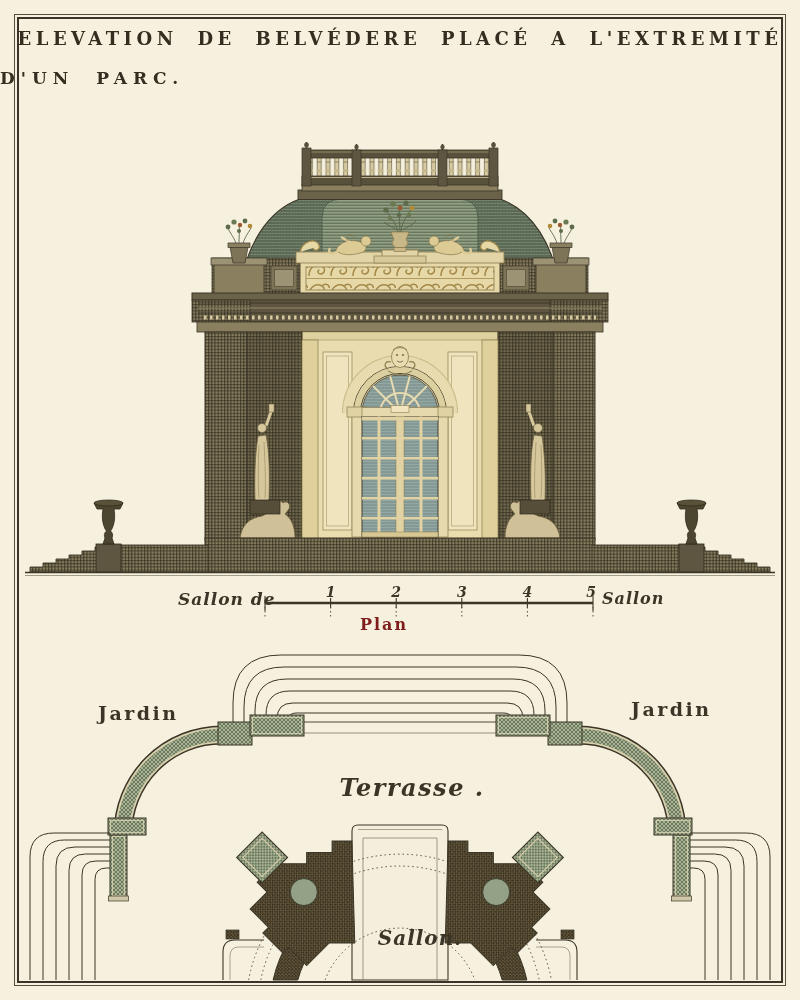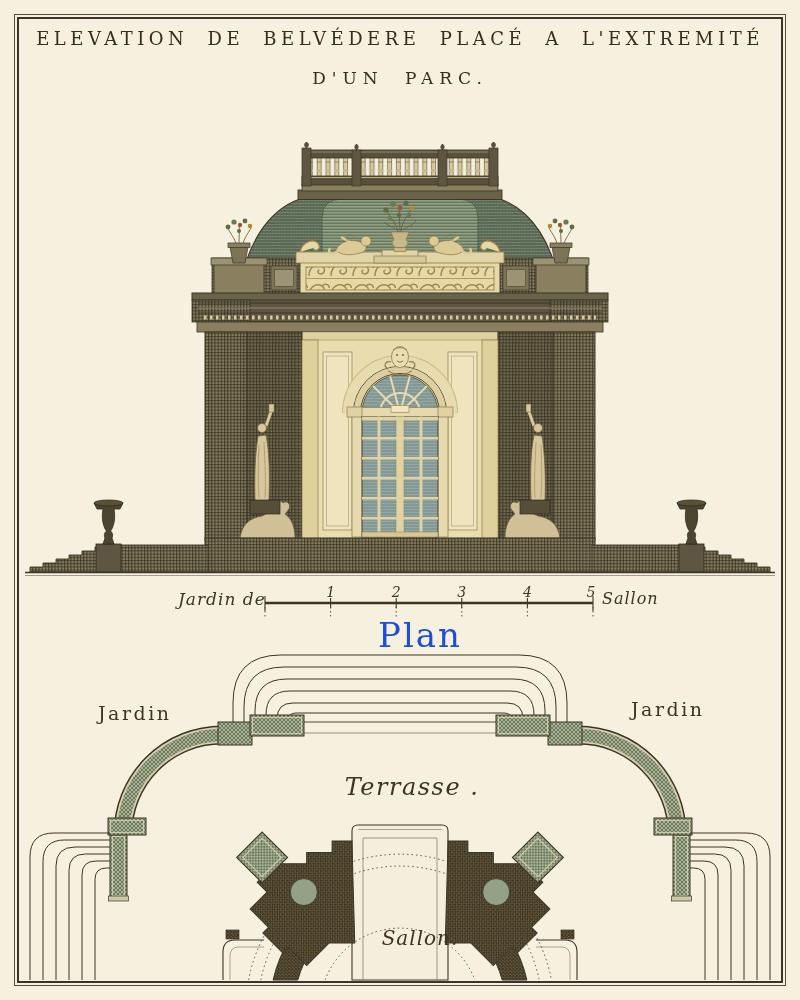--- a/index.html
+++ b/index.html
@@ -6,28 +6,28 @@
     --paper:#f6f1de; --ink:#3b3527; --stone-cream:#e9dcae; --frieze-gold:#d9c38c;
     --roof-green:#7d8b78; --plan-wall-green:#9aa68d; --plan-poche-brown:#5c5138;
     --door-glass-blue:#8fa3a1;
   }
   html,body{margin:0;padding:0;background:#e8e2cd;}
   .page{position:relative;width:800px;height:1000px;margin:0 auto;
         background:var(--paper);font-family:"DejaVu Serif",serif;color:var(--ink);overflow:hidden;}
   .frame{position:absolute;inset:14px;border:1px solid #55503e;pointer-events:none;}
   .frame::after{content:'';position:absolute;inset:2px;border:2px solid #39332a;}
   .art{position:absolute;left:0;top:0;}
-  .label{position:absolute;white-space:nowrap;}
+  .label{position:absolute;white-space:nowrap;font-weight:bold;}
   .title1{left:0;right:0;top:28px;text-align:center;font-size:18px;letter-spacing:4.5px;word-spacing:9px;color:#342e21;}
-  .title2{left:0;right:0;top:68px;text-align:center;font-size:17px;letter-spacing:6px;word-spacing:10px;color:#342e21;}
+  .title2{left:0;right:0;top:68px;text-align:left;font-size:17px;letter-spacing:6px;word-spacing:10px;color:#342e21;}
   .it{font-style:italic;}
   .echelle{left:178px;top:589px;font-size:17px;letter-spacing:1px;}
   .toises{left:602px;top:589px;font-size:16px;letter-spacing:1px;}
   .tick{top:584px;font-size:14px;transform:translateX(-50%);}
-  .plan-title{left:420px;top:615px;font-size:34px;letter-spacing:2px;transform:translateX(-50%);color:#1d4ed8;}
+  .plan-title{left:384px;top:615px;font-size:16px;letter-spacing:2px;transform:translateX(-50%);color:#7f1d1d;}
   .jardin-l{left:98px;top:702px;font-size:19px;letter-spacing:2.5px;}
   .jardin-r{left:631px;top:698px;font-size:19px;letter-spacing:2.5px;}
   .terrasse{left:412px;top:773px;font-size:24px;letter-spacing:1.5px;transform:translateX(-50%);}
   .sallon{left:420px;top:926px;font-size:20px;letter-spacing:1px;transform:translateX(-50%);}
 </style>
 </head>
 <body>
 
 <div class="page">
 
@@ -332,21 +332,21 @@
         <use href="#wing" transform="translate(800,0) scale(-1,1)"></use>
       </g>
     </g>
   </svg>
 
   <div class="frame"></div>
 
   <div class="label title1">ELEVATION DE BELVÉDERE PLACÉ A L'EXTREMITÉ</div>
   <div class="label title2">D'UN PARC.</div>
 
-  <div class="label it echelle">Jardin de</div>
+  <div class="label it echelle">Sallon de</div>
   <div class="label it tick" style="left:330.6px">1</div>
   <div class="label it tick" style="left:396.2px">2</div>
   <div class="label it tick" style="left:461.8px">3</div>
   <div class="label it tick" style="left:527.4px">4</div>
   <div class="label it tick" style="left:591px">5</div>
   <div class="label it toises">Sallon</div>
 
   <div class="label plan-title">Plan</div>
   <div class="label jardin-l">Jardin</div>
   <div class="label jardin-r">Jardin</div>

